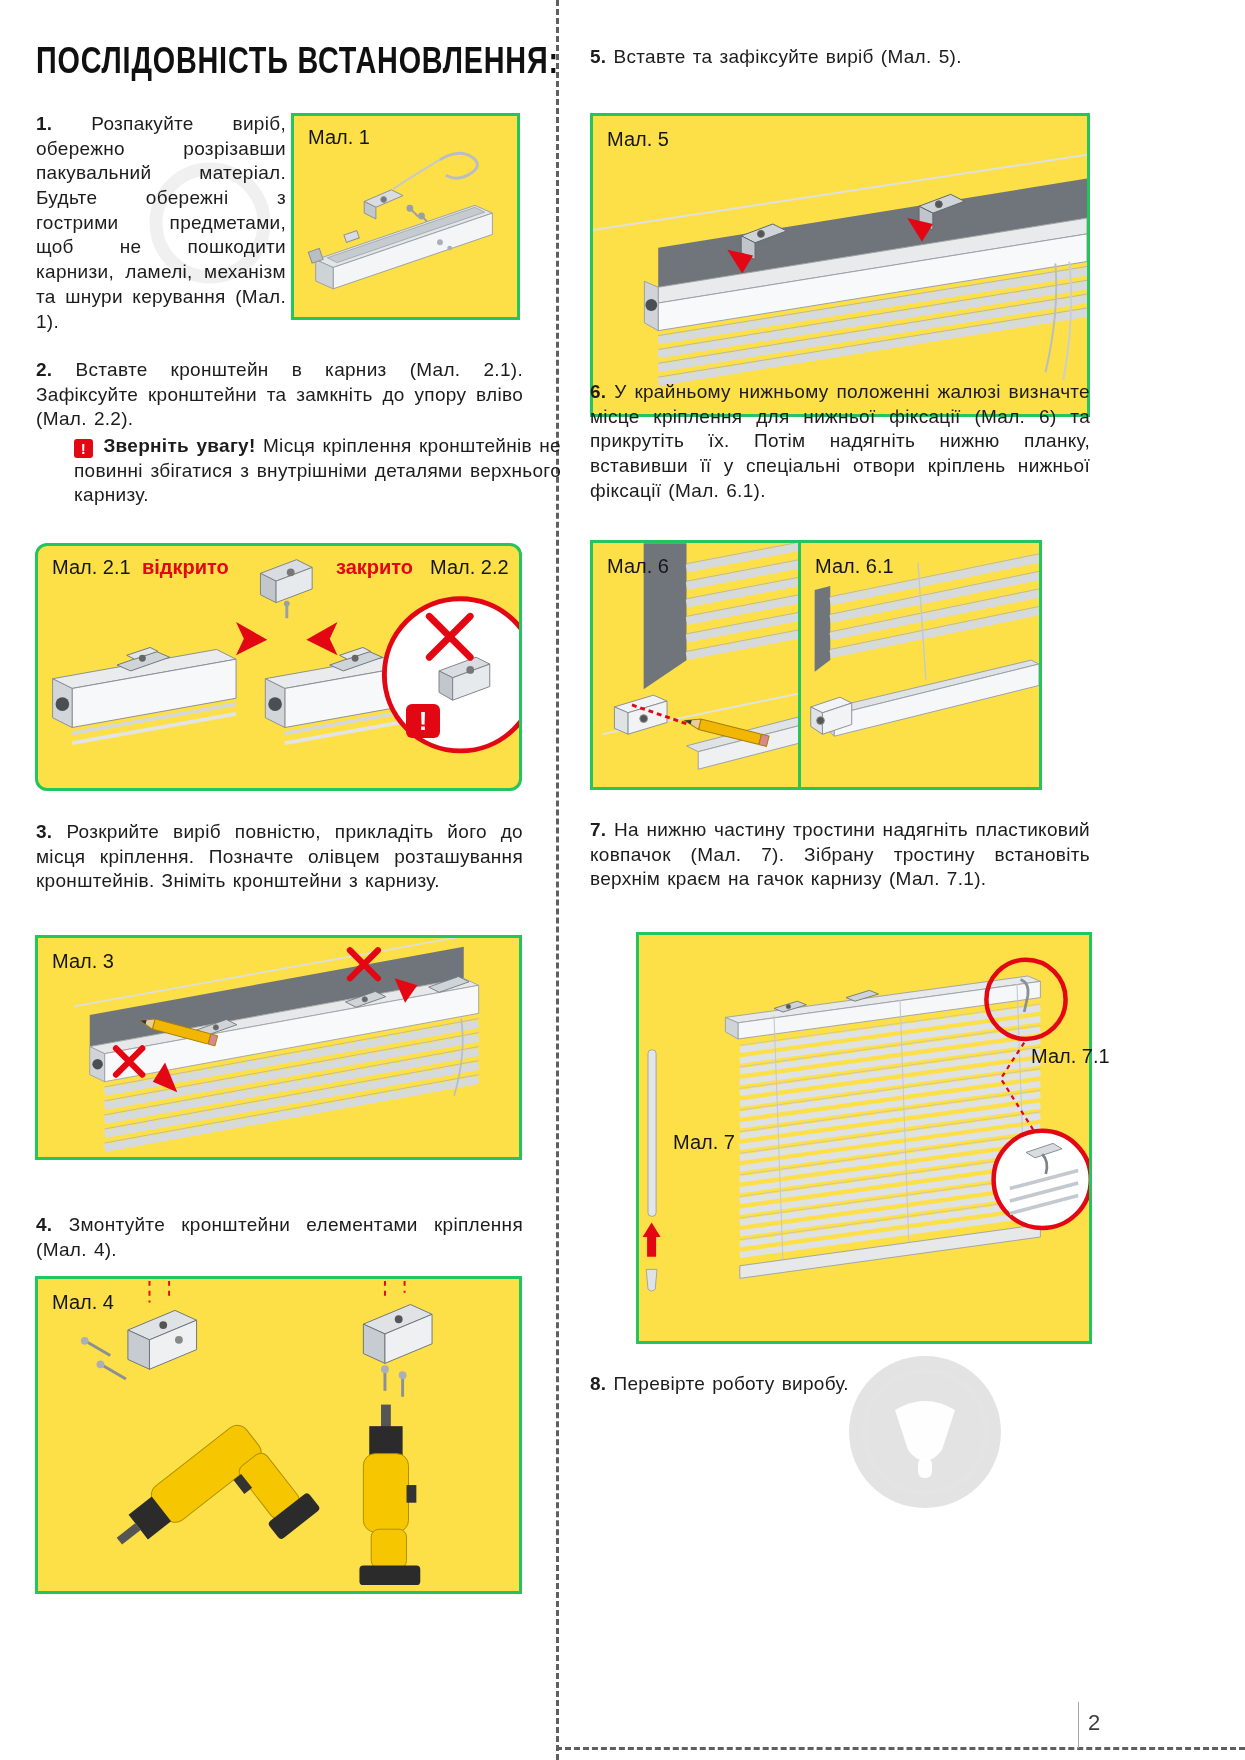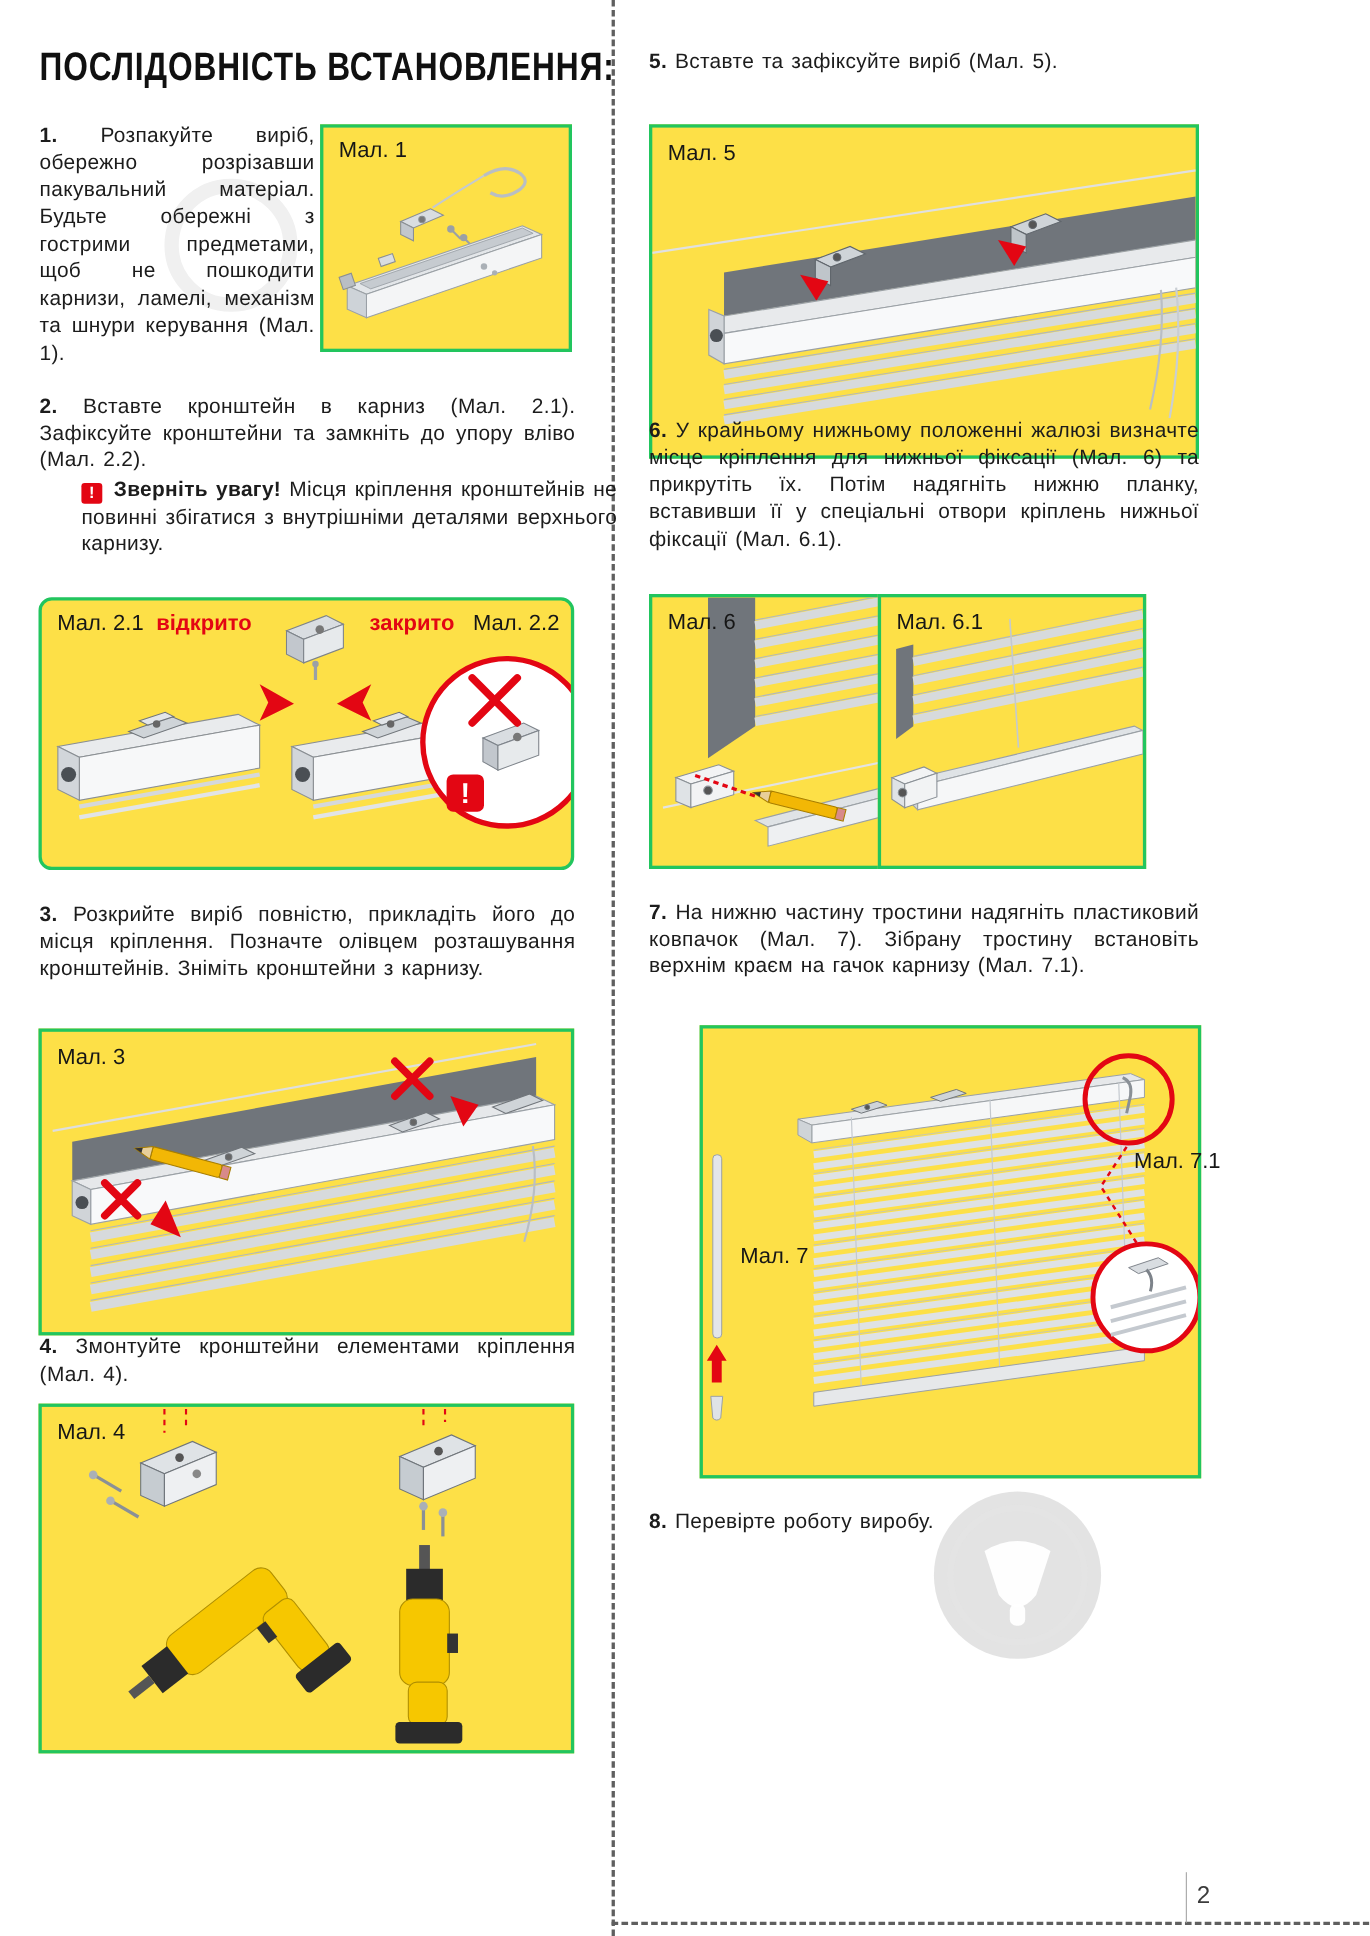--- a/index.html
+++ b/index.html
@@ -151,21 +151,21 @@
         </g>
       </g>
     </svg>
   </div>
 
   <p class="para" style="left:36px; top:820px; width:487px;">
     <b>3.</b>
     <span>Розкрийте виріб повністю, прикладіть його до місця кріплення. Позначте олівцем розташування кронштейнів. Зніміть кронштейни з карнизу.</span>
   </p>
 
-  <div class="fig" style="left:35px; top:935px; width:487px; height:279px;">
+  <div class="fig" style="left:35px; top:935px; width:487px; height:225px;">
     <div class="figlabel" style="left:14px; top:12px;">Мал. 3</div>
     <svg viewBox="0 0 487 250">
       <line x1="10" y1="78" x2="455" y2="-2" stroke="#dedede" stroke-width="2"></line>
       <polygon points="28,88 455,10 455,46 28,124" fill="#70757b"></polygon>
       <polygon points="28,124 455,46 472,54 45,132" fill="#e6e8ea" stroke="#9aa0a6"></polygon>
       <polygon points="45,132 472,54 472,86 45,164" fill="#f8f9fa" stroke="#9aa0a6"></polygon>
       <polygon points="28,124 45,132 45,164 28,156" fill="#d0d4d8" stroke="#9aa0a6"></polygon>
       <circle cx="37" cy="144" r="6" fill="#4a4f54"></circle>
       <g fill="#cfd4d8" stroke="#70757a">
         <polygon points="150,105 184,93 196,99 162,111"></polygon>

